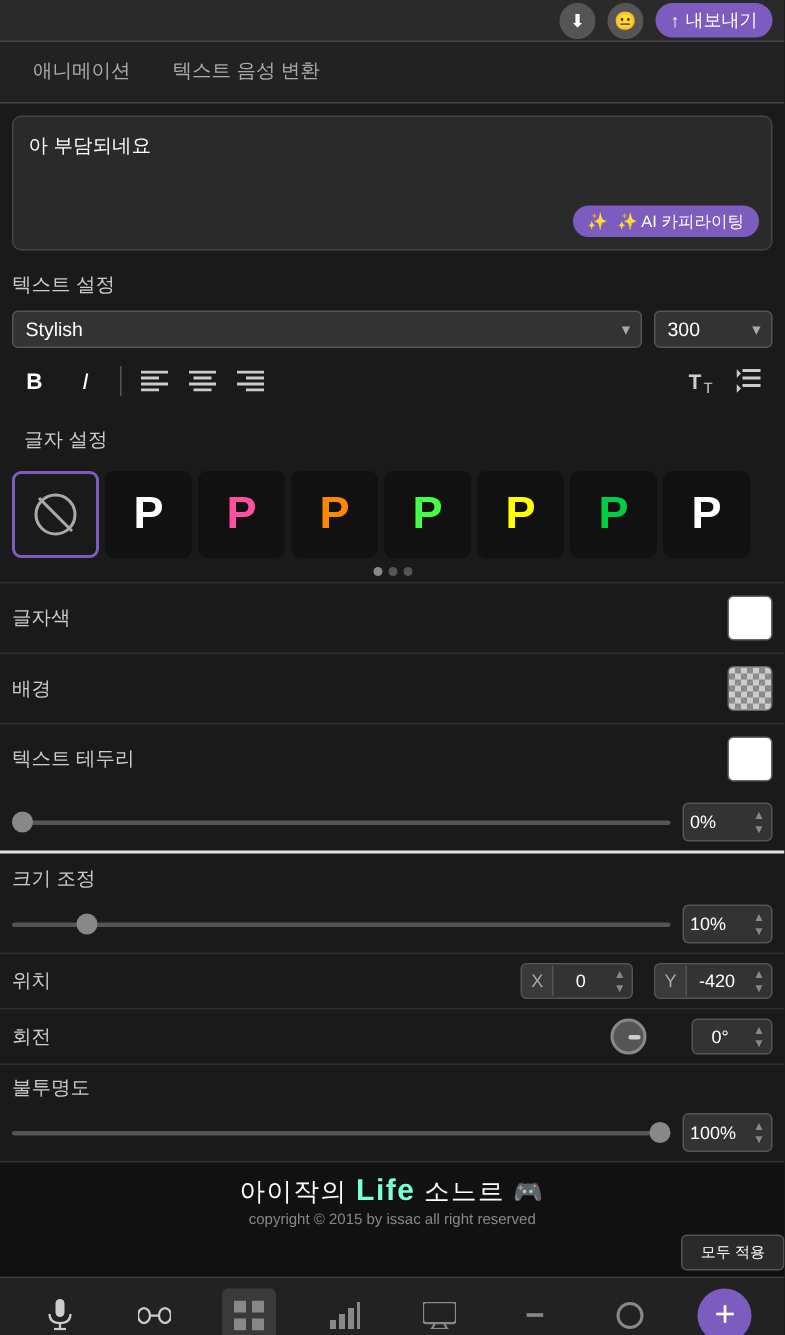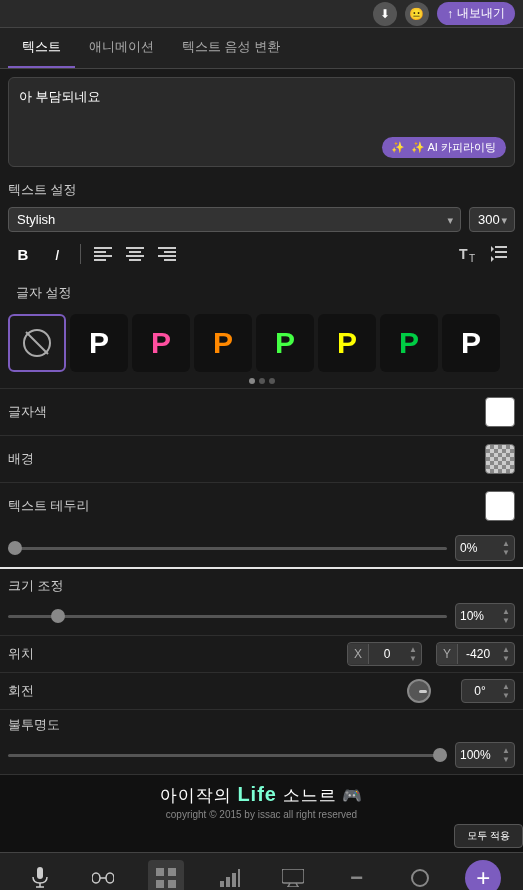--- a/index.html
+++ b/index.html
@@ -119,21 +119,21 @@
       position: absolute;
       right: 8px;
       top: 50%;
       transform: translateY(-50%);
       color: #aaa;
       pointer-events: none;
       font-size: 11px;
     }
     .size-select-wrapper {
       position: relative;
-      width: 46px;
+      width: 79px;
     }
     .size-select-wrapper::after {
       content: '▾';
       position: absolute;
       right: 8px;
       top: 50%;
       transform: translateY(-50%);
       color: #aaa;
       pointer-events: none;
       font-size: 11px;
@@ -456,21 +456,20 @@
   <div class="top-bar-icon">
     <span>😐</span>
   </div>
   <button class="top-bar-send-btn">
     <span>↑</span>
     <span>내보내기</span>
   </button>
 </div>
 
 <div class="tabs">
-  <div class="tab active">텍스트</div>
   <div class="tab">애니메이션</div>
   <div class="tab">텍스트 음성 변환</div>
 </div>
 
 <div class="text-area-wrap">
   <textarea style="">아 부담되네요</textarea>
   <button class="ai-btn">
     <span>✨</span>
     <span style="margin-left:2px;">✨ AI 카피라이팅</span>
   </button>

